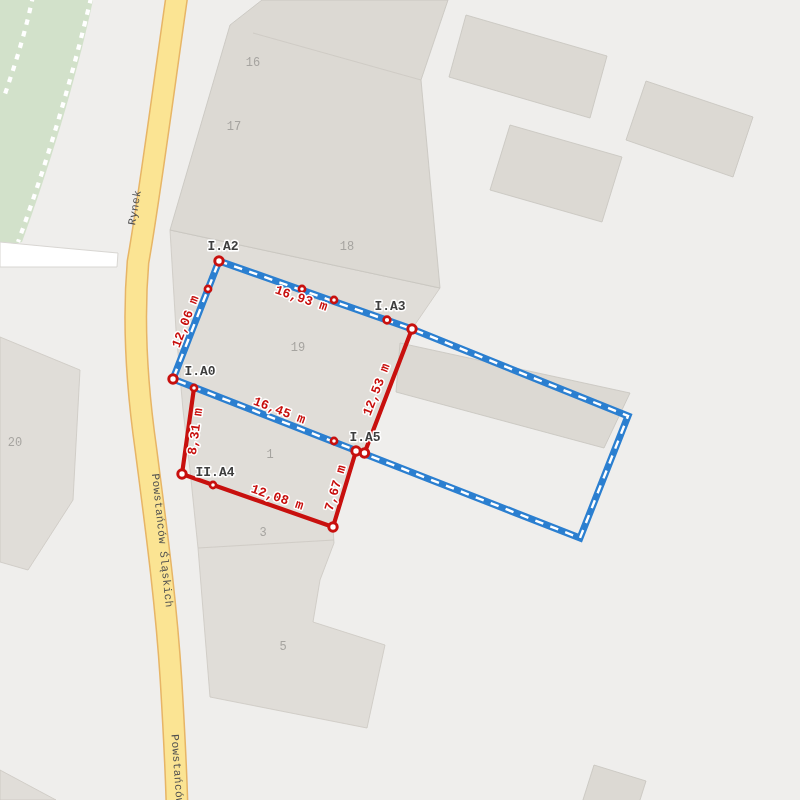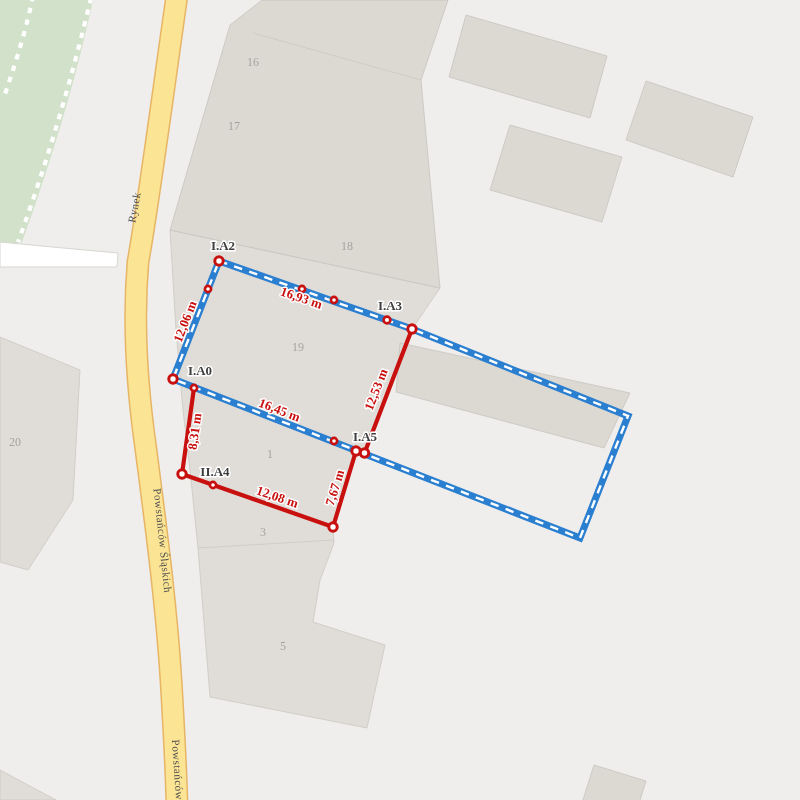--- a/index.html
+++ b/index.html
@@ -1,17 +1,17 @@
 <!DOCTYPE html>
 <html><head>
 <meta charset="utf-8">
 <style>
   html,body{margin:0;padding:0;background:#EFEEEC;}
   #viewport{position:relative;width:800px;height:800px;overflow:hidden;
-    font-family:Liberation Serif, serif;}
+    font-family:Liberation Mono, monospace;}
   svg{display:block;}
   .bld{fill:#DCD9D3;stroke:#C7C4BE;stroke-width:0.8;}
   .parcel{fill:#E0DDD8;stroke:#CBC8C2;stroke-width:0.8;}
   .faint-line{stroke:#CBC8C2;stroke-width:0.8;fill:none;}
   .park{fill:#D2E1CA;}
   .footpath{fill:none;stroke:#FFFFFF;stroke-width:4.2;stroke-dasharray:5.5 6.5;}
   .road-casing{fill:none;stroke:#E7B566;stroke-width:23;}
   .road-fill{fill:none;stroke:#FBE493;stroke-width:20;}
   .minor-road{fill:#FFFFFF;stroke:#D8D6D2;stroke-width:1;}
   .halo{stroke:#FFFFFF;stroke-width:3px;paint-order:stroke;stroke-linejoin:round;}

